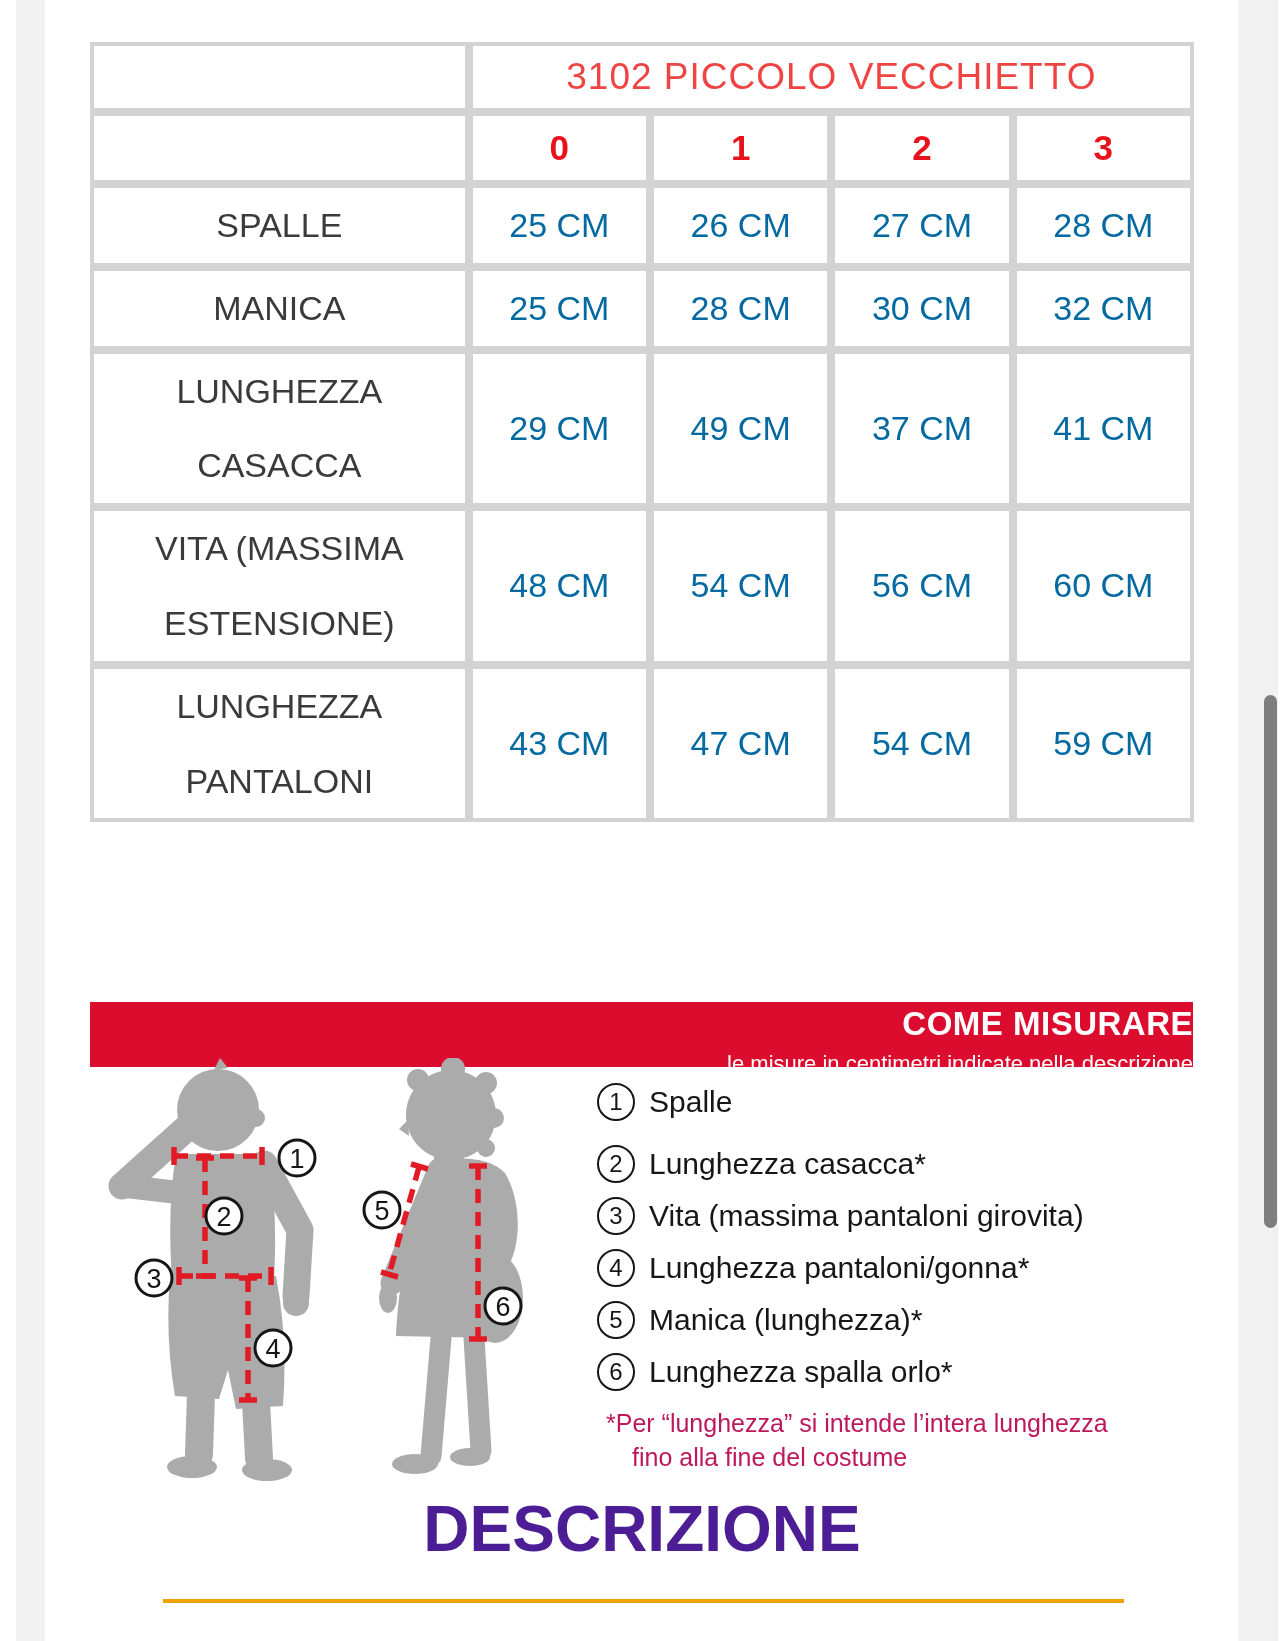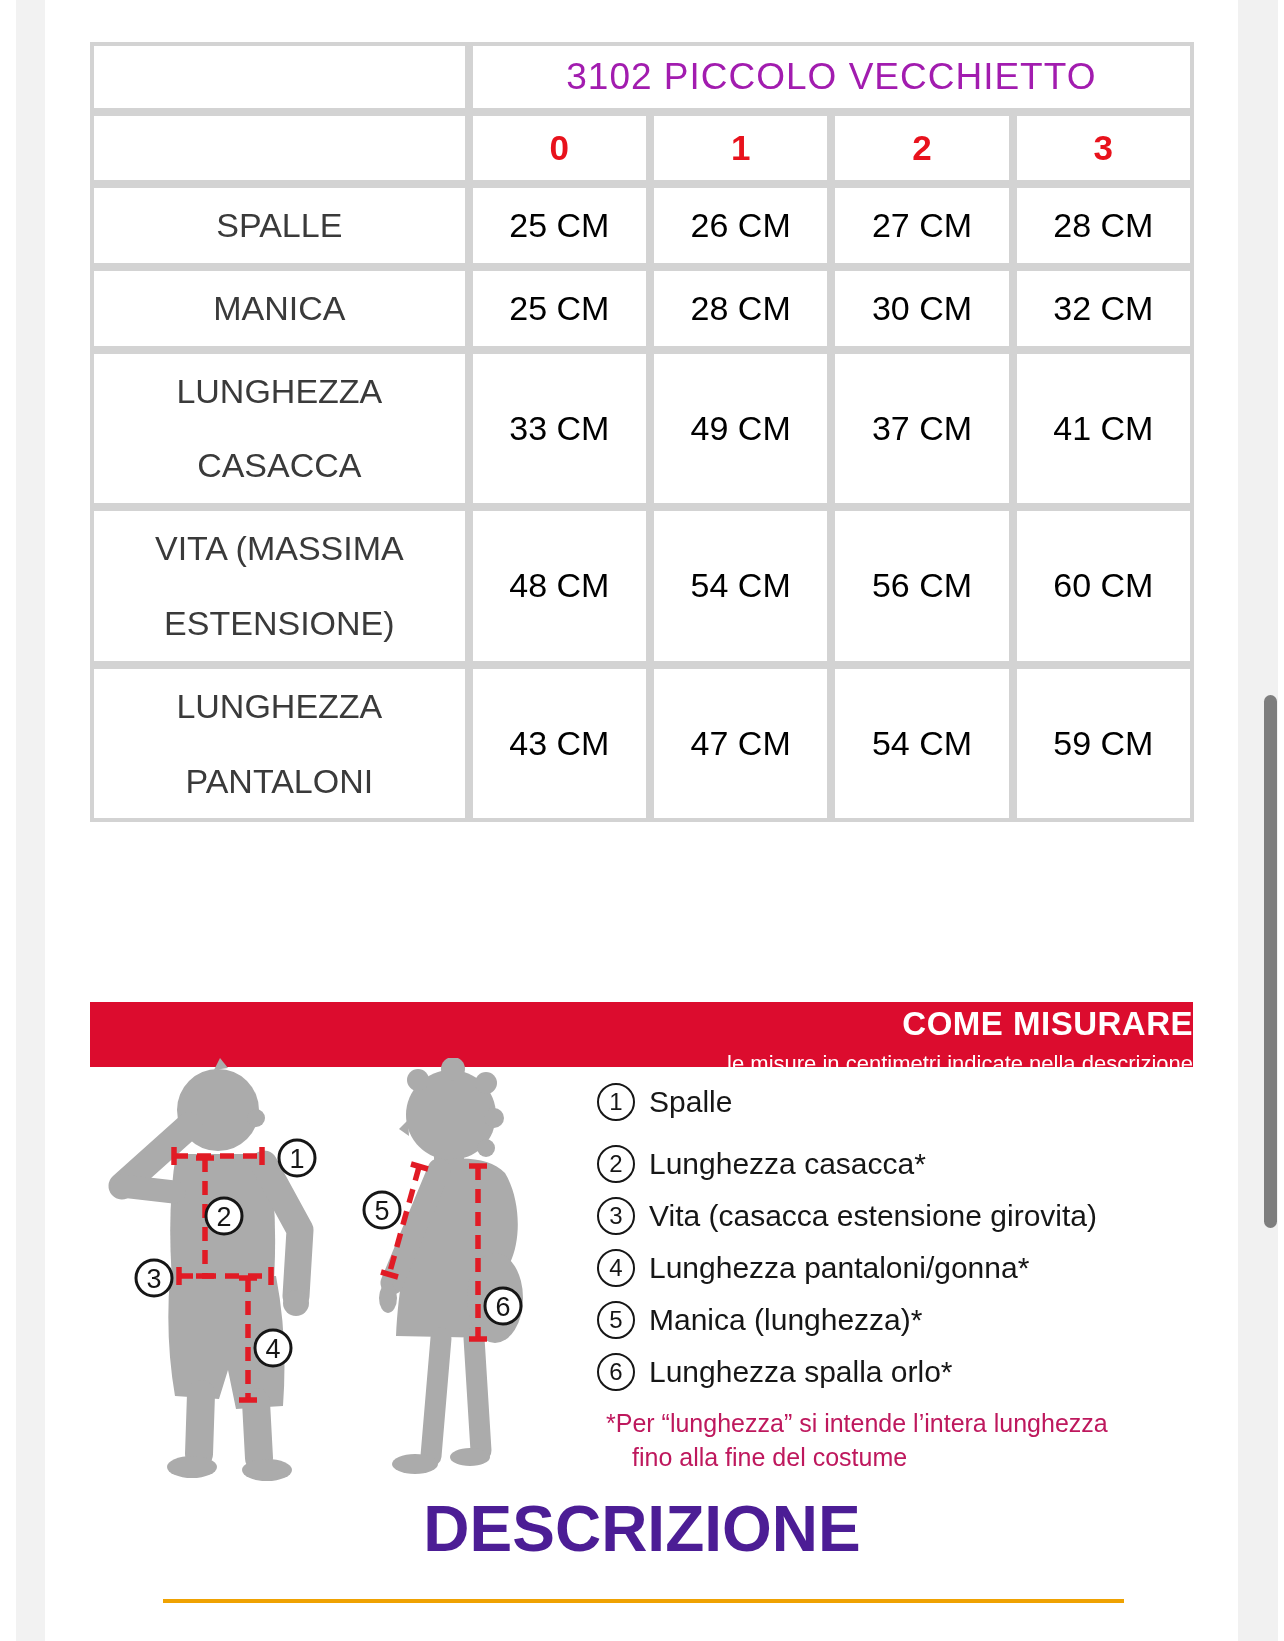--- a/index.html
+++ b/index.html
@@ -14,25 +14,25 @@
   
   .table-wrap{position:absolute;left:90px;top:42px;width:1104px;}
   table.size{width:100%;border-collapse:separate;border-spacing:0;table-layout:fixed;}
   table.size td{border:4px solid #d3d3d3;background:#fff;text-align:center;vertical-align:middle;}
   col.c-label{width:34.3%;}
   col.c-size{width:16.425%;}
   tr.r-title{height:70px;}
   tr.r-sizes{height:72px;}
   tr.r-short{height:74px;}
   tr.r-tall{height:148px;}
-  td.title{color:#a21caf;font-size:37px;letter-spacing:1px;}
+  td.title{color:#ef4444;font-size:37px;letter-spacing:1px;}
   td.orange{background:#fbca8e;}
   td.sizeNum{background:#fbca8e;color:#e8121c;font-weight:bold;font-size:35px;}
   td.label{font-size:34px;color:#3a3a3a;line-height:2.2;padding:0 40px;}
-  td.val{font-size:34px;color:#000000;}
+  td.val{font-size:34px;color:#0369a1;}
 
   
   .banner{position:absolute;left:90px;top:1002px;width:1103px;height:65px;background:#dc0c2e;
           color:#fff;text-align:right;}
   .banner .t1{font-size:33px;font-weight:bold;margin-top:3px;letter-spacing:0.5px;}
   .banner .t2{font-size:22px;margin-top:8px;}
 
   
   .figure-svg{position:absolute;left:90px;top:1058px;}
 
@@ -99,21 +99,21 @@
       </tr>
       <tr class="r-short">
         <td class="label">MANICA</td>
         <td class="val">25 CM</td>
         <td class="val">28 CM</td>
         <td class="val">30 CM</td>
         <td class="val">32 CM</td>
       </tr>
       <tr class="r-tall">
         <td class="label">LUNGHEZZA CASACCA</td>
-        <td class="val">33 CM</td>
+        <td class="val">29 CM</td>
         <td class="val">49 CM</td>
         <td class="val">37 CM</td>
         <td class="val">41 CM</td>
       </tr>
       <tr class="r-tall">
         <td class="label">VITA (MASSIMA ESTENSIONE)</td>
         <td class="val">48 CM</td>
         <td class="val">54 CM</td>
         <td class="val">56 CM</td>
         <td class="val">60 CM</td>
@@ -212,21 +212,21 @@
     <div class="legend-item">
       <span class="legend-num">1</span>
       <span class="legend-label">Spalle</span>
     </div>
     <div class="legend-item">
       <span class="legend-num">2</span>
       <span class="legend-label">Lunghezza casacca*</span>
     </div>
     <div class="legend-item">
       <span class="legend-num">3</span>
-      <span class="legend-label">Vita (casacca estensione girovita)</span>
+      <span class="legend-label">Vita (massima pantaloni girovita)</span>
     </div>
     <div class="legend-item">
       <span class="legend-num">4</span>
       <span class="legend-label">Lunghezza pantaloni/gonna*</span>
     </div>
     <div class="legend-item">
       <span class="legend-num">5</span>
       <span class="legend-label">Manica (lunghezza)*</span>
     </div>
     <div class="legend-item">

